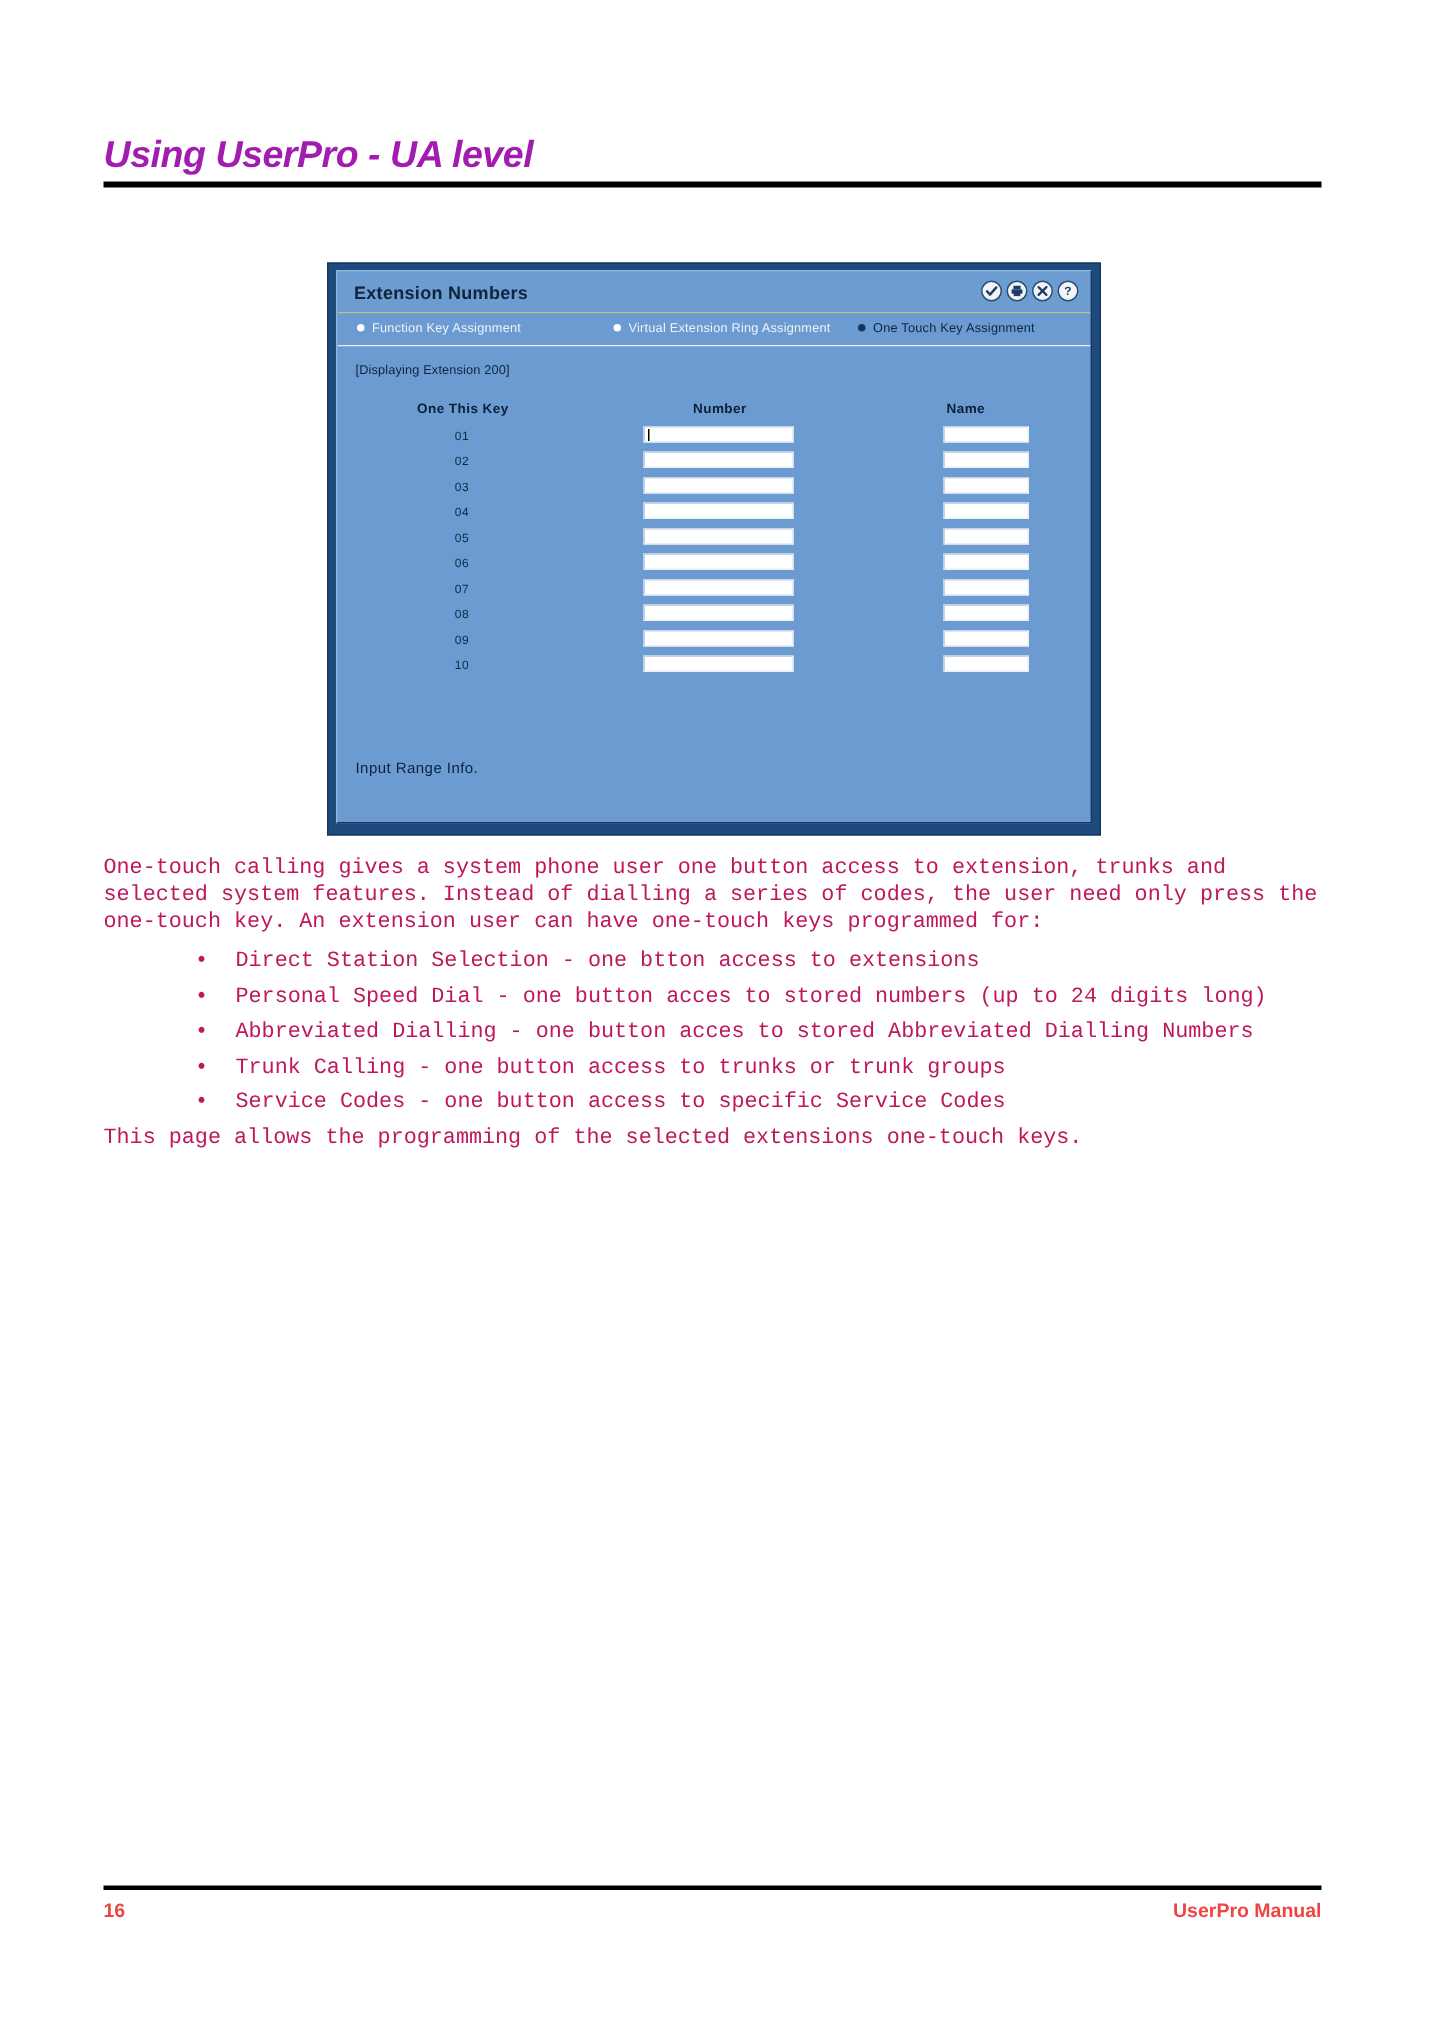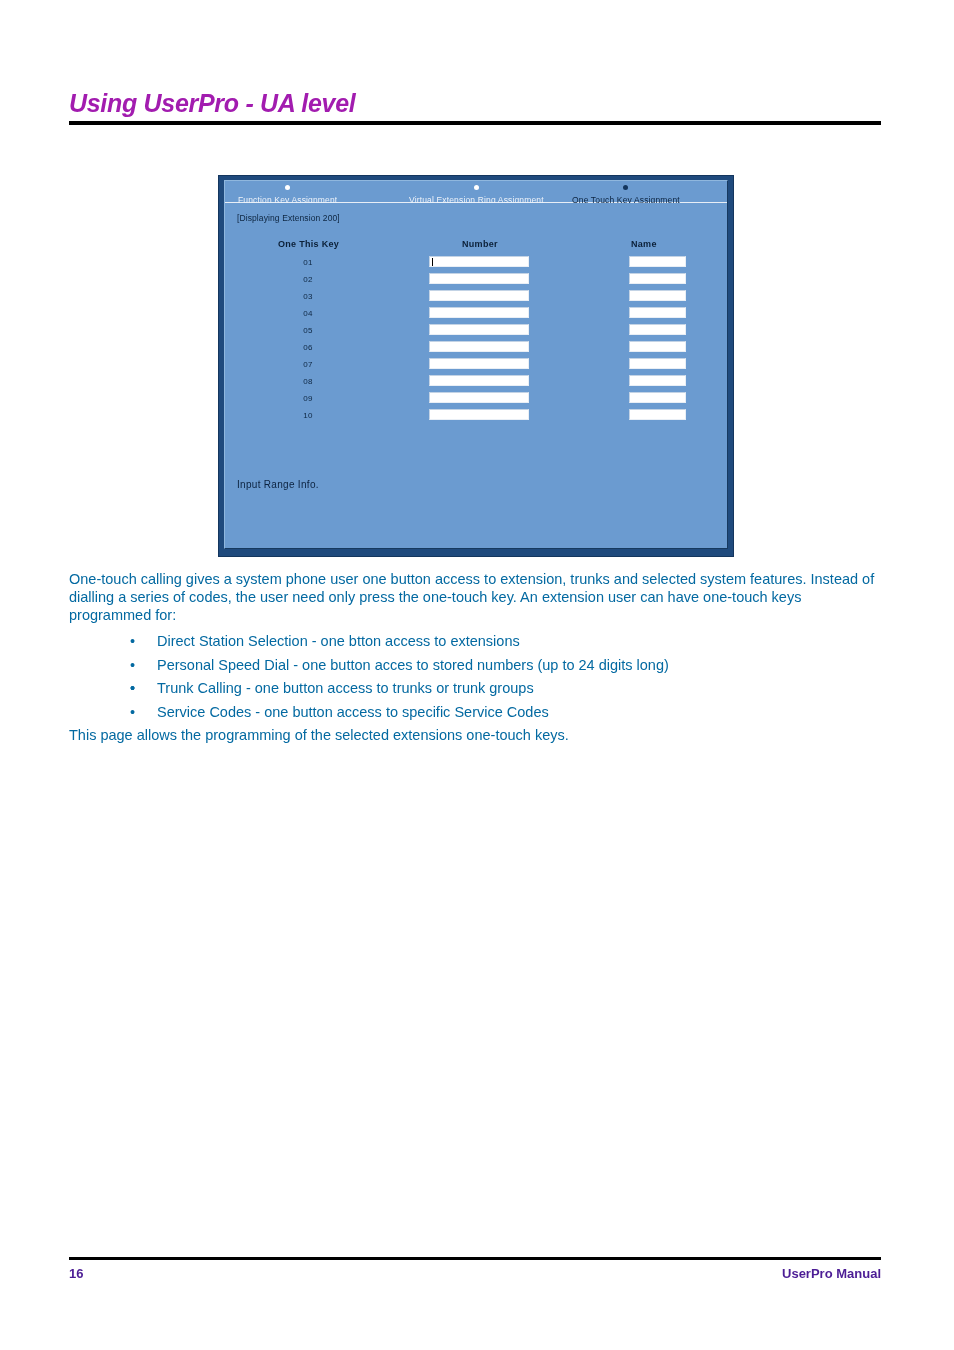--- a/index.html
+++ b/index.html
@@ -114,21 +114,20 @@
   .tab {
     position: absolute;
     top: 4px;
     display: flex;
     align-items: center;
     gap: 5px;
     font-family: "Liberation Sans", sans-serif;
     font-size: 8.5px;
     letter-spacing: 0.15px;
     white-space: nowrap;
-    flex-direction: column;
   }
   .tab .bullet {
     width: 5px; height: 5px; border-radius: 50%;
     display: inline-block;
   }
   .tab.inactive { color: #eef3fa; }
   .tab.inactive .bullet { background: #ffffff; }
   .tab.active { color: #0c2440; }
   .tab.active .bullet { background: #14365e; }
   .tab-0 { left: 13px; }
@@ -211,24 +210,24 @@
     color: #0c2340;
     letter-spacing: 0.3px;
   }
 
   
   .prose {
     position: absolute;
     left: 69px;
     top: 570px;
     width: 812px;
-    font-family: Liberation Sans, sans-serif;
+    font-family: Liberation Mono, monospace;
     font-size: 14.5px;
     line-height: 18px;
-    color: #0369a1;
+    color: #be185d;
   }
   .prose p { margin: 0 0 0 0; }
   .bullets {
     margin: 8px 0 0 0;
     padding: 0;
     list-style: none;
   }
   .bullets li {
     position: relative;
     padding-left: 88px;
@@ -255,35 +254,62 @@
   .footer {
     position: absolute;
     left: 69px;
     top: 1266px;
     width: 812px;
     display: flex;
     justify-content: space-between;
     font-family: "Liberation Sans", sans-serif;
     font-weight: bold;
     font-size: 13px;
-    color: #4c1d95;
+    color: #ef4444;
   }
 </style>
 </head>
 <body>
 
 <div class="page-header">
   <h1>Using UserPro - UA level</h1>
   <div class="header-rule"></div>
 </div>
 
 <div class="figure">
   <div class="dialog">
     <div class="dialog-inner">
 
+      <div class="titlebar">
+        <span class="title-text">Extension Numbers</span>
+        <div class="title-icons">
+          <span class="ticon">
+            <svg width="10" height="10" viewBox="0 0 10 10">
+                <path d="M2 5.2 L4 7.4 L8.2 2.6" stroke="#1b3f68" stroke-width="1.6" fill="none" stroke-linecap="round" stroke-linejoin="round"></path>
+              </svg>
+          </span>
+          <span class="ticon">
+            <svg width="10" height="10" viewBox="0 0 10 10">
+                <rect x="2.6" y="1.5" width="4.8" height="2.2" fill="#1b3f68"></rect>
+                <rect x="1.4" y="3.9" width="7.2" height="3.0" rx="0.6" fill="#1b3f68"></rect>
+                <rect x="2.8" y="6.2" width="4.4" height="2.2" fill="#1b3f68"></rect>
+              </svg>
+          </span>
+          <span class="ticon">
+            <svg width="10" height="10" viewBox="0 0 10 10">
+                <path d="M2.4 2.4 L7.6 7.6 M7.6 2.4 L2.4 7.6" stroke="#1b3f68" stroke-width="1.5" stroke-linecap="round"></path>
+              </svg>
+          </span>
+          <span class="ticon">
+            <svg width="10" height="10" viewBox="0 0 10 10">
+                <text x="5" y="7.8" font-size="8" font-family="Liberation Sans, sans-serif" font-weight="bold" fill="#1b3f68" text-anchor="middle">?</text>
+              </svg>
+          </span>
+        </div>
+      </div>
 
       <div class="tabstrip">
         <div class="tab inactive tab-0">
           <span class="bullet"></span>
           <span>Function Key Assignment</span>
         </div>
         <div class="tab inactive tab-1">
           <span class="bullet"></span>
           <span>Virtual Extension Ring Assignment</span>
         </div>
@@ -368,20 +394,21 @@
     <li>
       <span class="dot">•</span>
       <span>Direct Station Selection - one btton access to extensions</span>
     </li>
     <li>
       <span class="dot">•</span>
       <span>Personal Speed Dial - one button acces to stored numbers (up to 24 digits long)</span>
     </li>
     <li>
       <span class="dot">•</span>
+      <span>Abbreviated Dialling - one button acces to stored Abbreviated Dialling Numbers</span>
     </li>
     <li>
       <span class="dot">•</span>
       <span>Trunk Calling - one button access to trunks or trunk groups</span>
     </li>
     <li>
       <span class="dot">•</span>
       <span>Service Codes - one button access to specific Service Codes</span>
     </li>
   </ul>

